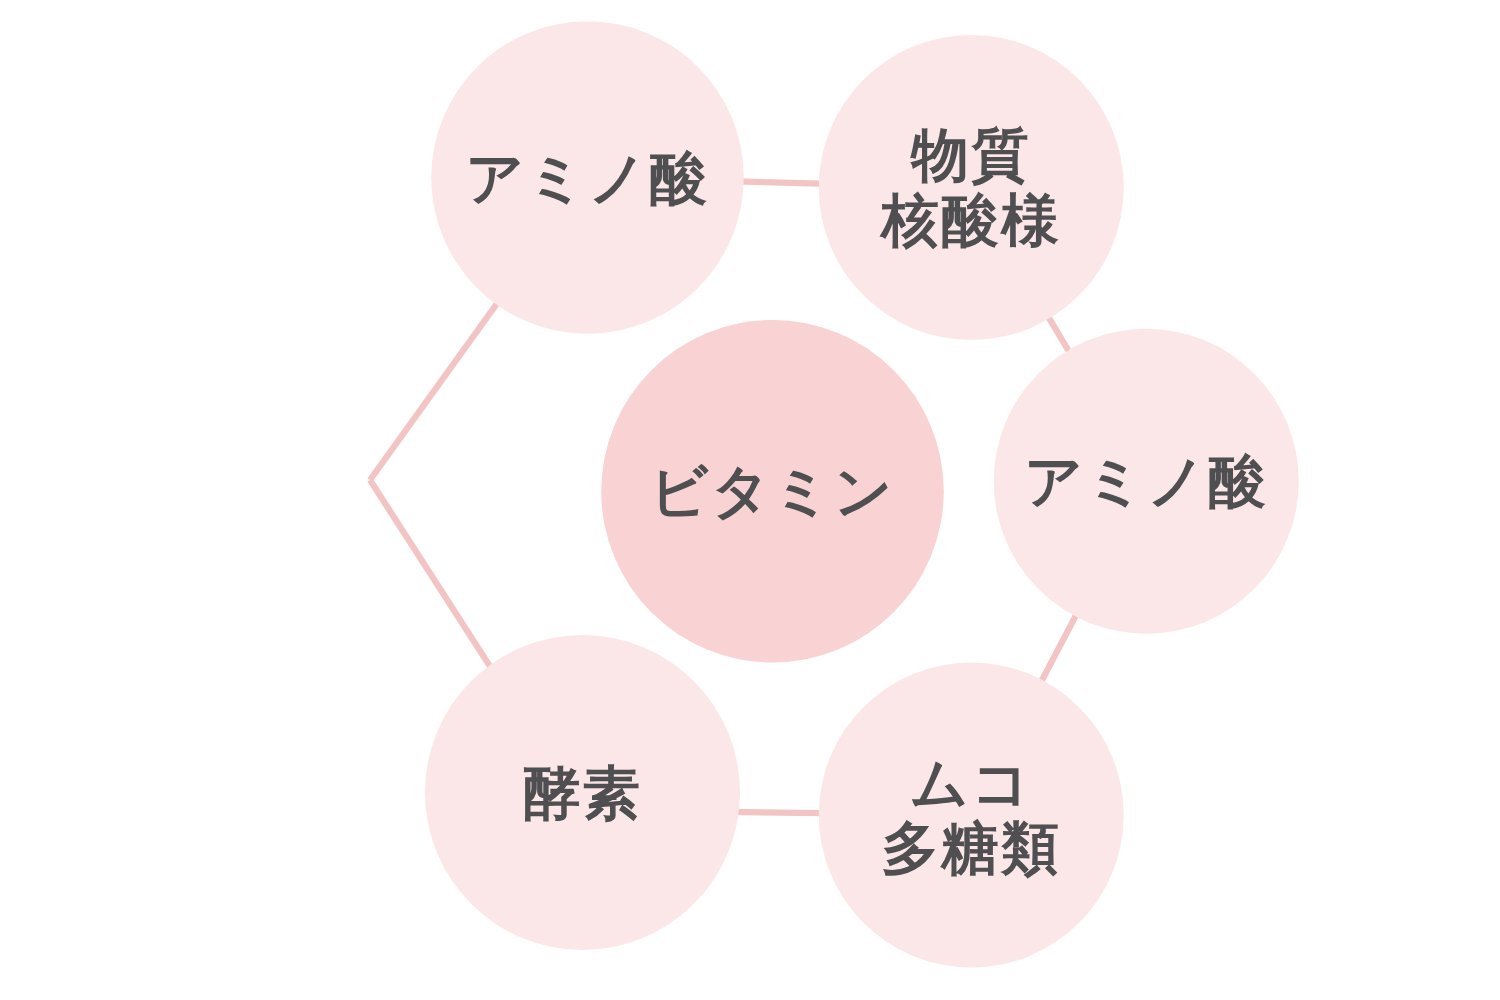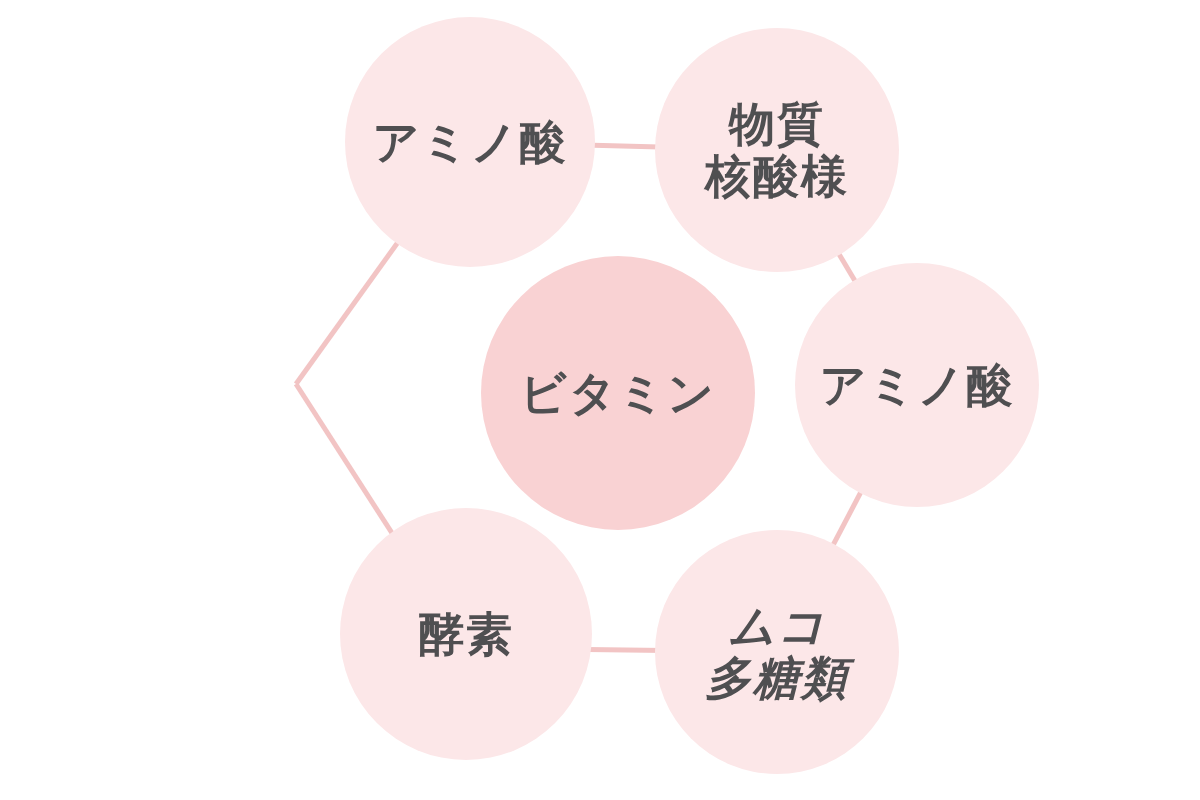--- a/index.html
+++ b/index.html
@@ -52,21 +52,21 @@
   .node-label .line:empty {
     display: none;
   }
   
   .node-amino    { left: 345px; top: 17px;  width: 250px; height: 250px; }
   .node-kakusan  { left: 655px; top: 28px;  width: 244px; height: 244px; }
   .node-mineral  { left: 178px; top: 266px; width: 236px; height: 236px; }
   .node-placenta { left: 481px; top: 256px; width: 274px; height: 274px; }
   .node-vitamin  { left: 795px; top: 263px; width: 244px; height: 244px; }
   .node-kouso    { left: 340px; top: 508px; width: 252px; height: 252px; }
-  .node-muko     { left: 655px; top: 530px; width: 244px; height: 244px; font-style: italic; }
+  .node-muko     { left: 655px; top: 530px; width: 244px; height: 244px; }
 </style>
 </head>
 <body>
 
 <div class="canvas">
 
   <svg class="connectors" width="1200" height="800" viewBox="0 0 1200 800">
     <line class="connector" x1="470" y1="142" x2="777" y2="150"></line>
     <line class="connector" x1="777" y1="150" x2="917" y2="385"></line>
     <line class="connector" x1="917" y1="385" x2="777" y2="652"></line>

